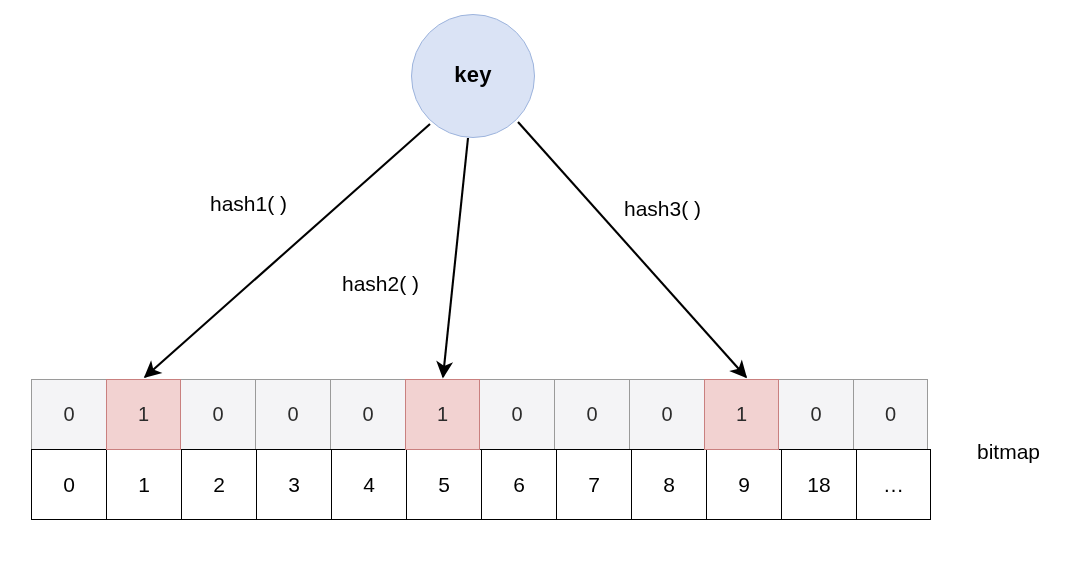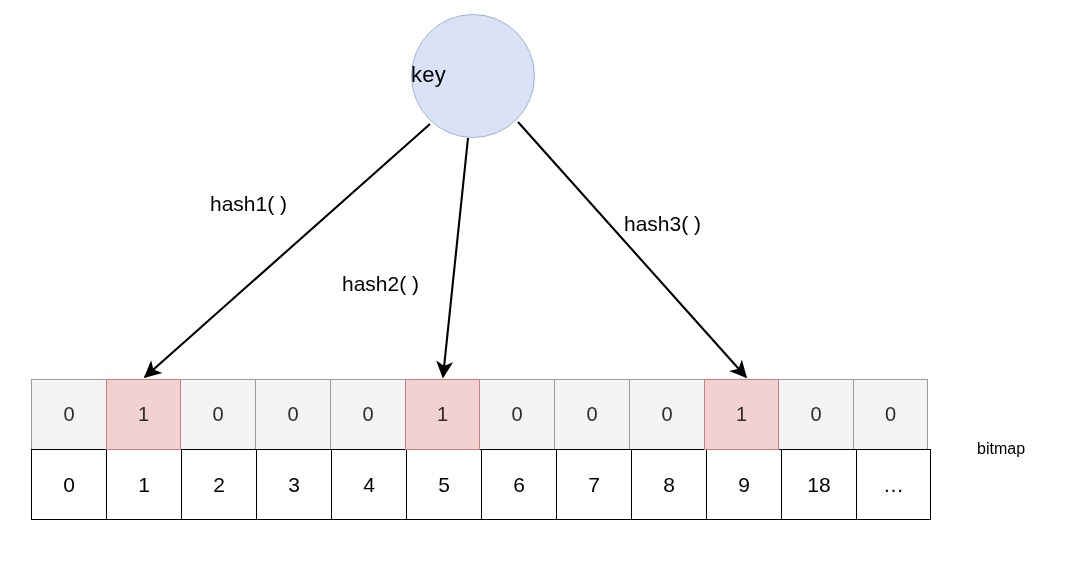--- a/index.html
+++ b/index.html
@@ -28,23 +28,23 @@
     border-radius: 50%;
     background: #dae3f5;
     border: 1.6px solid #9db4dd;
     box-sizing: border-box;
   }
   #key-label {
     position: absolute;
     left: 411px;
     top: 62px;
     width: 124px;
-    text-align: left;
+    text-align: center;
     font-size: 22px;
-    font-weight: normal;
+    font-weight: bold;
     color: #000000;
     letter-spacing: .3px;
   }
 
   
   #arrows {
     position: absolute;
     left: 0;
     top: 0;
     width: 1080px;
@@ -53,21 +53,21 @@
 
   
   .hash-label {
     position: absolute;
     font-size: 21px;
     color: #000000;
     white-space: pre;
   }
   #hash1-label { left: 210px; top: 192px; }
   #hash2-label { left: 342px; top: 272px; }
-  #hash3-label { left: 624px; top: 212px; }
+  #hash3-label { left: 624px; top: 197px; }
 
   
   #bitmap-table {
     position: absolute;
     left: 31px;
     top: 379px;
     width: 900px;
   }
   .bit-row {
     display: flex;
@@ -114,21 +114,21 @@
   }
   #index-row .bit-cell:last-child {
     border-right-width: 1.5px;
   }
 
   
   #bitmap-caption {
     position: absolute;
     left: 977px;
     top: 440px;
-    font-size: 16px;
+    font-size: 21px;
     color: #000000;
   }
 </style>
 </head>
 <body>
 
 <div id="canvas">
 
   <div id="key-node"></div>
   <div id="key-label">key</div>

